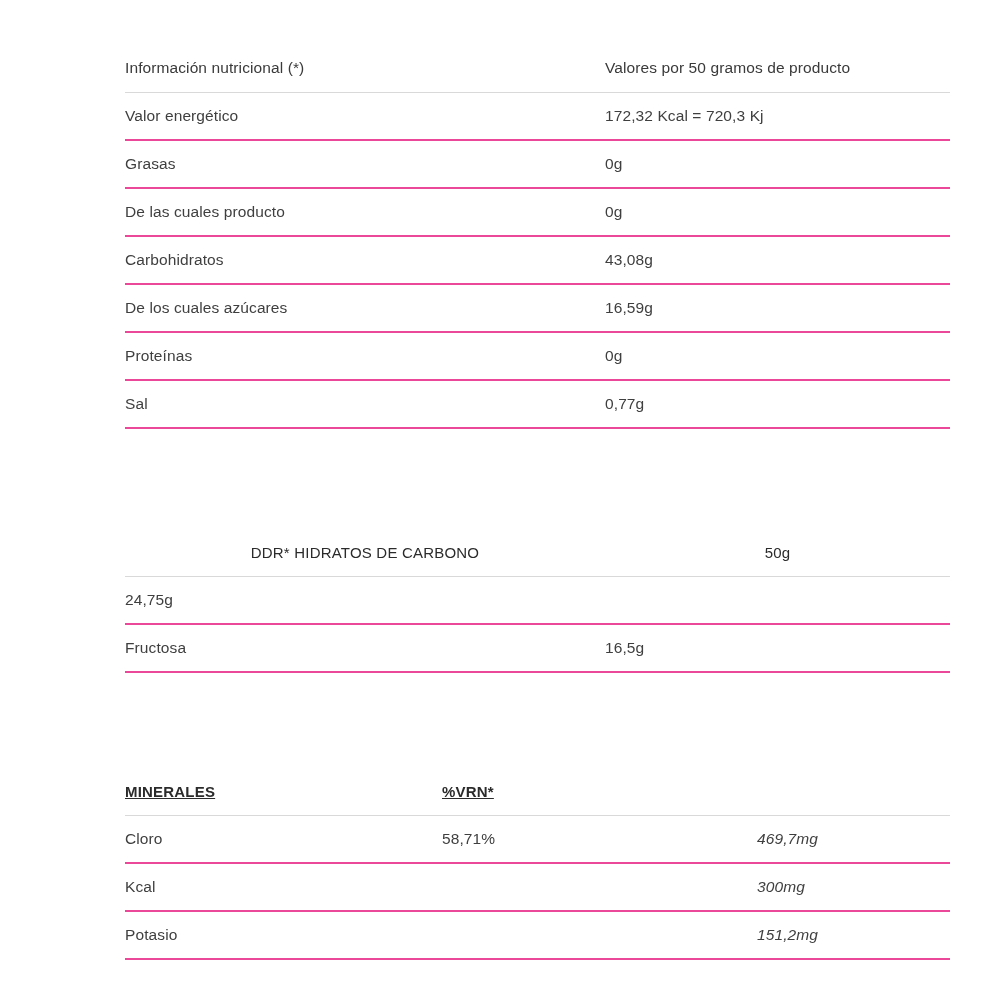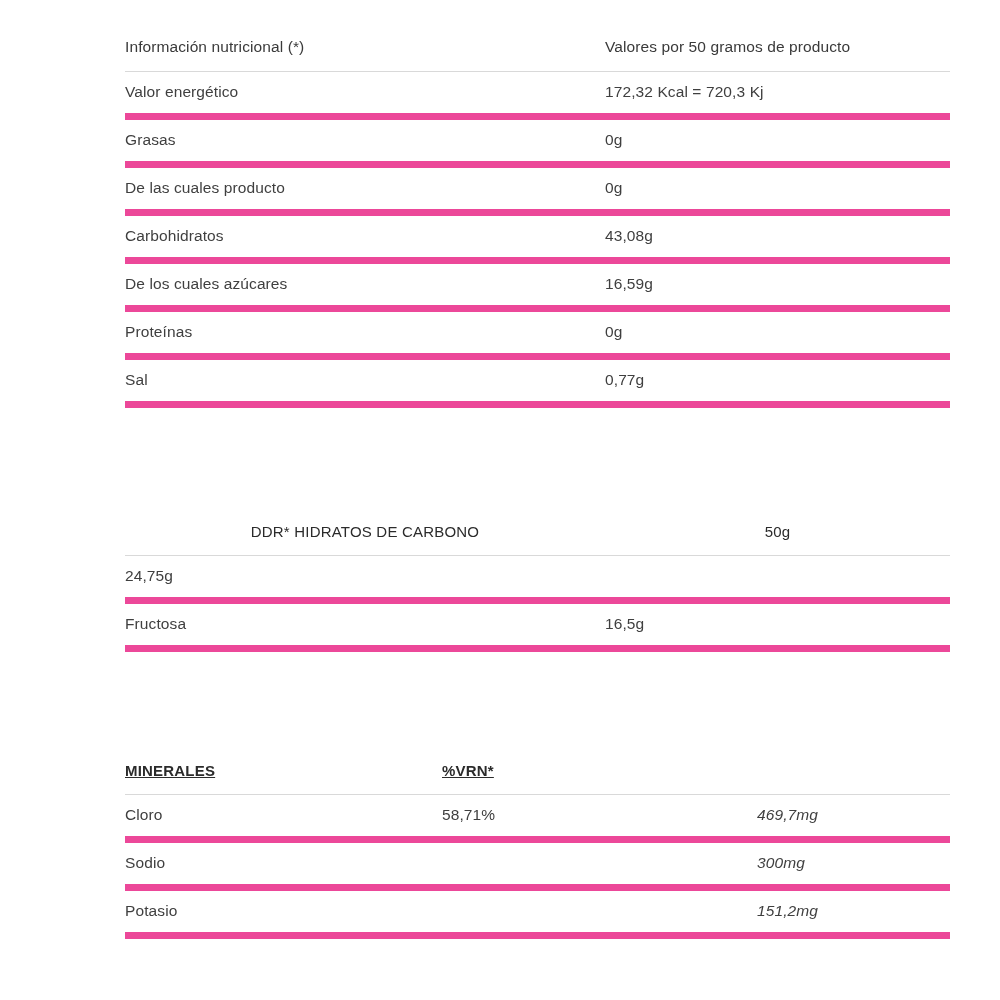--- a/index.html
+++ b/index.html
@@ -13,28 +13,29 @@
     font-family: "Liberation Sans", sans-serif;
     color: #3a3a3a;
     -webkit-font-smoothing: antialiased;
   }
   .page {
     position: relative;
     width: 1000px;
     height: 704px;
     box-sizing: border-box;
     padding: 24px 50px 0 125px;
+    margin-top: 21px;
   }
   .table {
     width: 825px;
   }
   .row {
     display: flex;
     align-items: center;
-    border-bottom: 7px solid #ec4899;
+    border-bottom: 2px solid #ec4899;
     box-sizing: border-box;
   }
   .row.header-row {
     border-bottom: 1px solid #d9d9d9;
   }
   .cell {
     font-size: 15.5px;
     line-height: 1.2;
     color: #3f3f3f;
     letter-spacing: 0.1px;
@@ -126,21 +127,21 @@
       <div class="cell c-label">MINERALES</div>
       <div class="cell c-mid">%VRN*</div>
       <div class="cell c-right"></div>
     </div>
     <div class="row">
       <div class="cell c-label">Cloro</div>
       <div class="cell c-mid">58,71%</div>
       <div class="cell c-right">469,7mg</div>
     </div>
     <div class="row">
-      <div class="cell c-label">Sodio</div>
+      <div class="cell c-label">Kcal</div>
       <div class="cell c-mid"></div>
       <div class="cell c-right">300mg</div>
     </div>
     <div class="row">
       <div class="cell c-label">Potasio</div>
       <div class="cell c-mid"></div>
       <div class="cell c-right">151,2mg</div>
     </div>
   </div>
 

